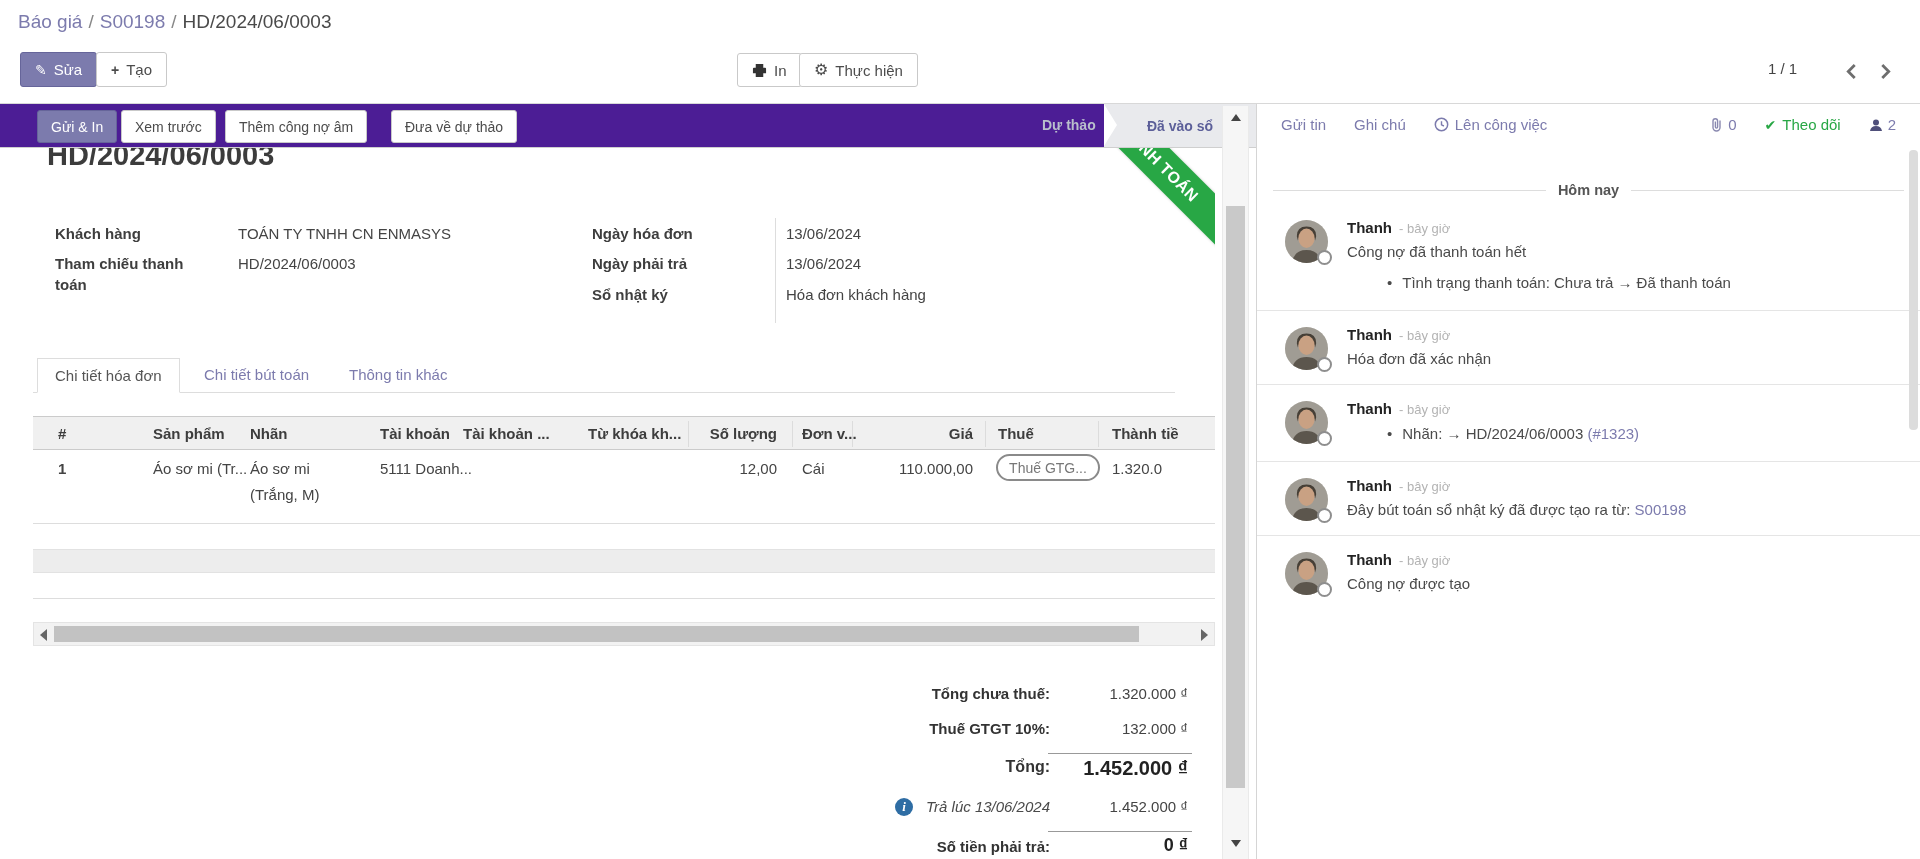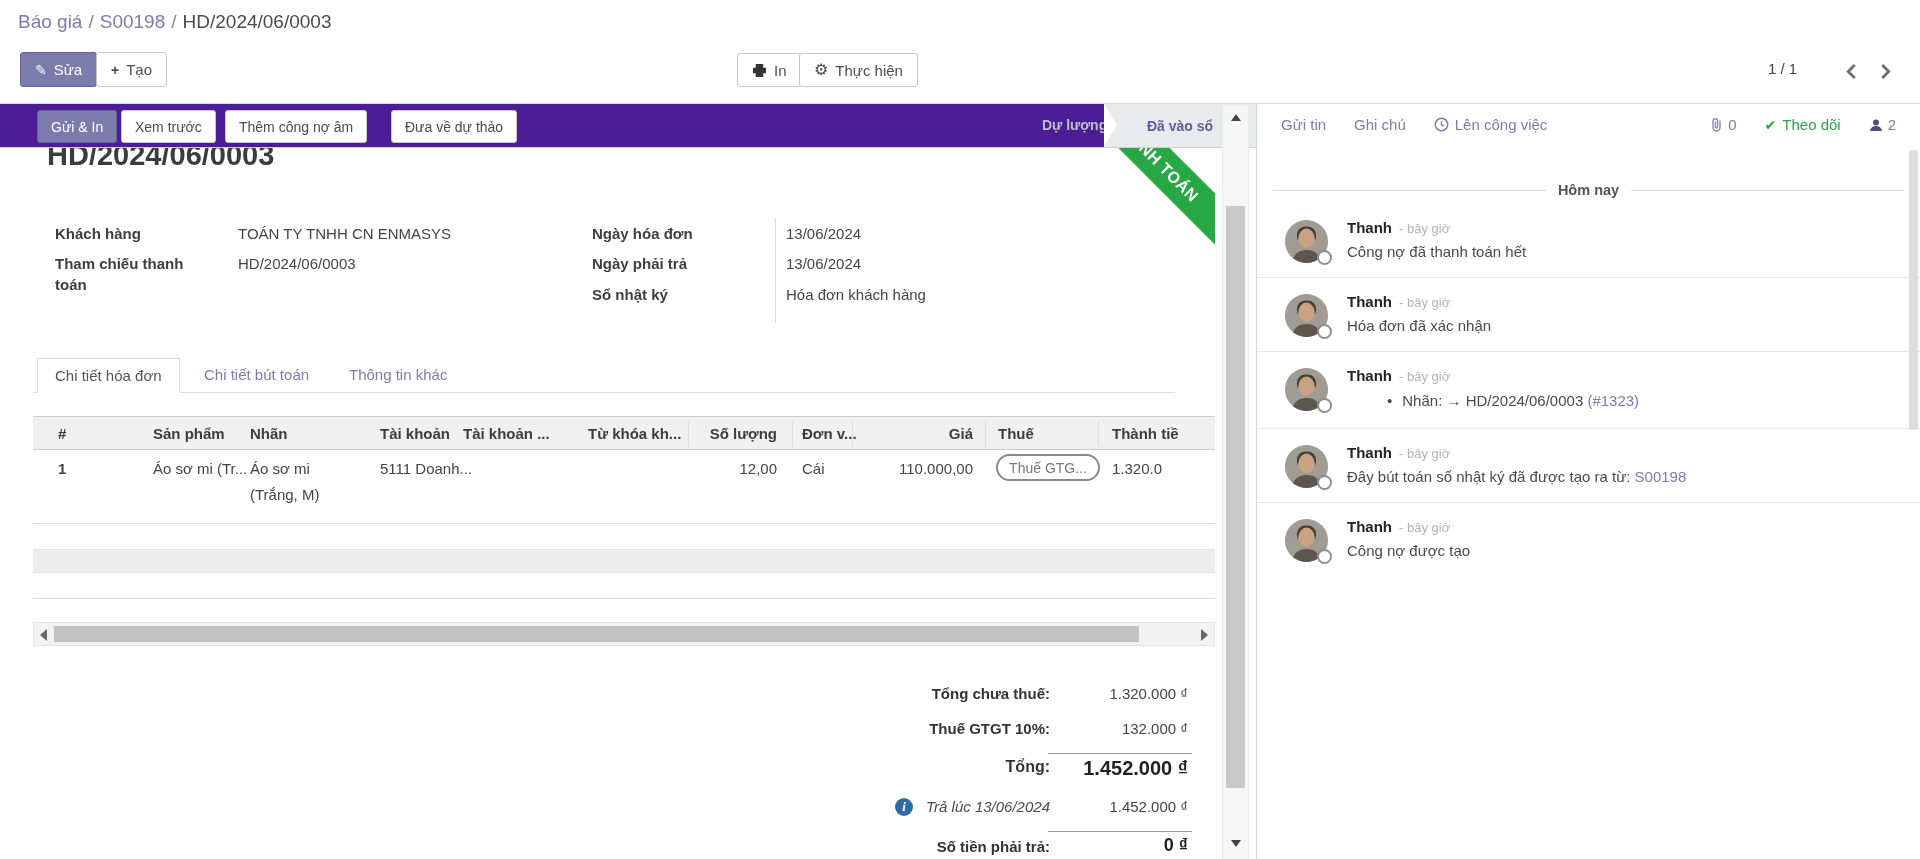--- a/index.html
+++ b/index.html
@@ -150,21 +150,21 @@
       <polyline points="3,1 9,7 3,13" fill="none" stroke="#6e6e6e" stroke-width="2.6"></polyline>
     </svg>
 </div>
 <div class="topbar-border"></div>
 
 <div class="statusrow">
   <button class="sbtn primary" style="left:37px;">Gửi &amp; In</button>
   <button class="sbtn" style="left:121px;">Xem trước</button>
   <button class="sbtn" style="left:225px;">Thêm công nợ âm</button>
   <button class="sbtn" style="left:391px;">Đưa về dự thảo</button>
-  <span class="status-inactive">Dự lượng</span>
+  <span class="status-inactive">Dự thảo</span>
   <div class="status-active">
     <span>Đã vào sổ</span>
   </div>
 </div>
 
 <div class="sheet">
   <div class="sheet-title">HD/2024/06/0003</div>
   <div class="ribbon">ĐÃ THANH TOÁN</div>
 
   <div class="flabel" style="left:55px; top:75px; width:165px;">Khách hàng</div>
@@ -292,20 +292,23 @@
 
   <div class="msg">
     <div class="avatar-wrap">
       <svg>
           <use href="#avatar-sym"></use>
         </svg>
       <div class="badge"></div>
     </div>
     <span class="mname">Thanh</span><span class="mtime">- bây giờ</span>
     <div class="mbody">Công nợ đã thanh toán hết</div>
+    <ul class="mbullets">
+        <li>Tình trạng thanh toán: Chưa trả → Đã thanh toán</li>
+      </ul>
   </div>
 
   <div class="msg">
     <div class="avatar-wrap">
       <svg>
           <use href="#avatar-sym"></use>
         </svg>
       <div class="badge"></div>
     </div>
     <span class="mname">Thanh</span><span class="mtime">- bây giờ</span>

